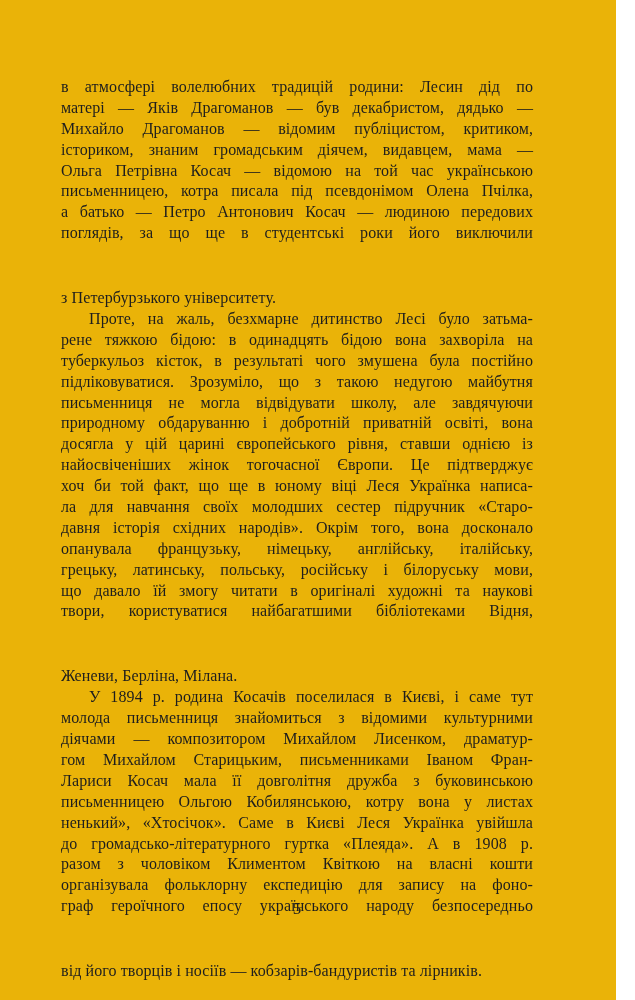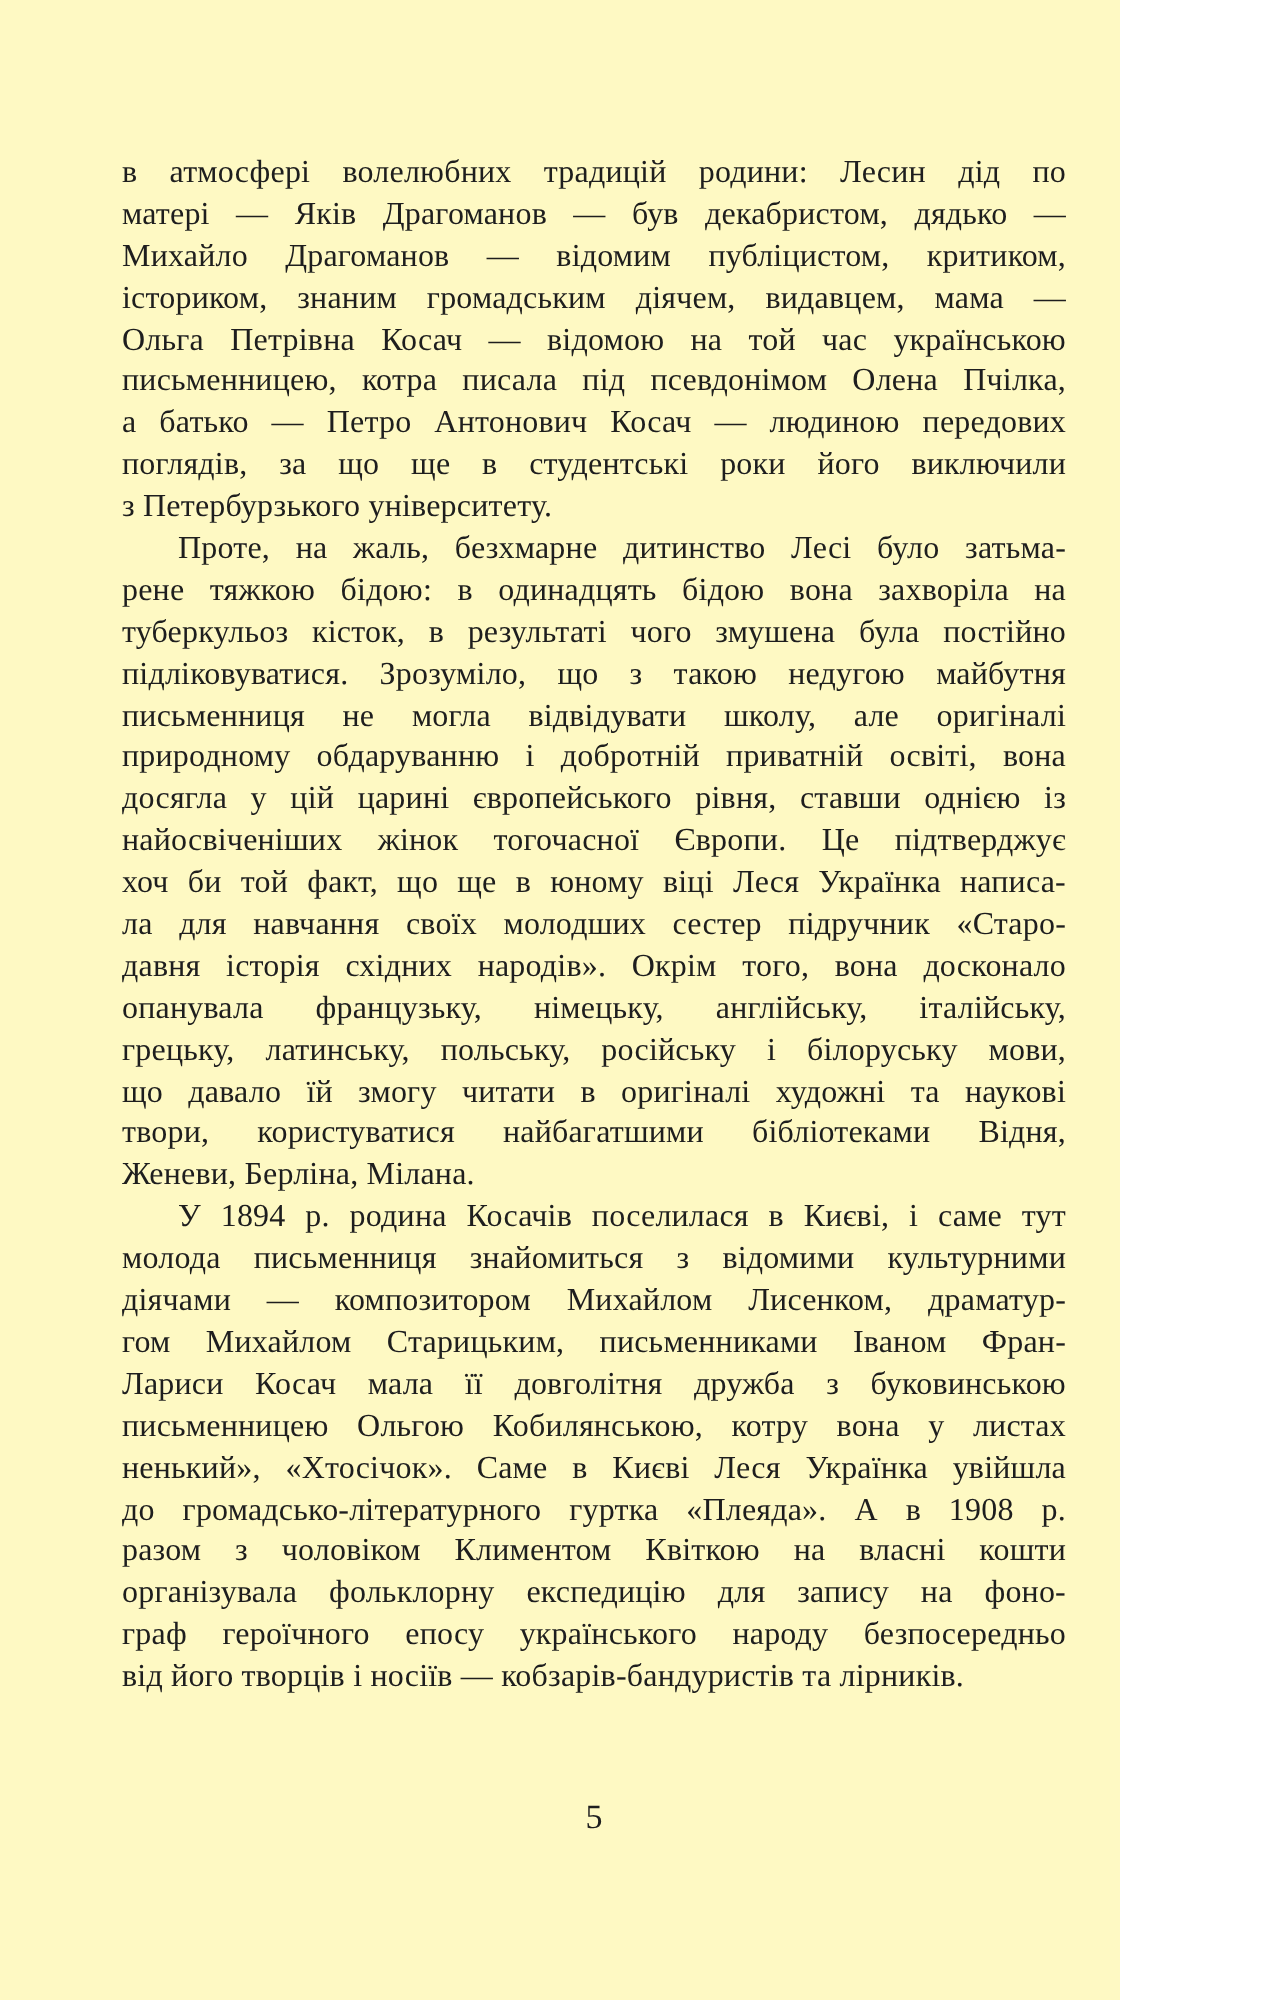--- a/index.html
+++ b/index.html
@@ -2,23 +2,23 @@
 <html lang="uk"><head>
 <meta charset="utf-8">
 <style>
   html, body {
     margin: 0;
     padding: 0;
     background: #ffffff;
   }
   .page {
     position: relative;
-    width: 560px;
+    width: 616px;
     height: 1000px;
-    background: #fef9c3;
+    background: #eab308;
     font-family: "Liberation Serif", "DejaVu Serif", serif;
     color: #1e1e1e;
     overflow: hidden;
   }
   .text-block {
     position: absolute;
     left: 61px;
     top: 77px;
     width: 472px;
     font-size: 16px;
@@ -34,20 +34,21 @@
     text-align: justify;
     text-align-last: justify;
     white-space: normal;
   }
   .line.indent {
     text-indent: 28px;
   }
   .line.last {
     text-align: center;
     text-align-last: left;
+    margin-top: 44px;
   }
   .page-number {
     position: absolute;
     left: 61px;
     top: 899px;
     width: 472px;
     text-align: center;
     font-size: 17px;
     color: #1e1e1e;
   }
@@ -66,21 +67,21 @@
         <div class="line">письменницею, котра писала під псевдонімом Олена Пчілка,</div>
         <div class="line">а батько — Петро Антонович Косач — людиною передових</div>
         <div class="line">поглядів, за що ще в студентські роки його виключили</div>
         <div class="line last">з Петербурзького університету.</div>
       </div>
       <div class="paragraph">
         <div class="line indent">Проте, на жаль, безхмарне дитинство Лесі було затьма-</div>
         <div class="line">рене тяжкою бідою: в одинадцять бідою вона захворіла на</div>
         <div class="line">туберкульоз кісток, в результаті чого змушена була постійно</div>
         <div class="line">підліковуватися. Зрозуміло, що з такою недугою майбутня</div>
-        <div class="line">письменниця не могла відвідувати школу, але оригіналі</div>
+        <div class="line">письменниця не могла відвідувати школу, але завдячуючи</div>
         <div class="line">природному обдаруванню і добротній приватній освіті, вона</div>
         <div class="line">досягла у цій царині європейського рівня, ставши однією із</div>
         <div class="line">найосвіченіших жінок тогочасної Європи. Це підтверджує</div>
         <div class="line">хоч би той факт, що ще в юному віці Леся Українка написа-</div>
         <div class="line">ла для навчання своїх молодших сестер підручник «Старо-</div>
         <div class="line">давня історія східних народів». Окрім того, вона досконало</div>
         <div class="line">опанувала французьку, німецьку, англійську, італійську,</div>
         <div class="line">грецьку, латинську, польську, російську і білоруську мови,</div>
         <div class="line">що давало їй змогу читати в оригіналі художні та наукові</div>
         <div class="line">твори, користуватися найбагатшими бібліотеками Відня,</div>

